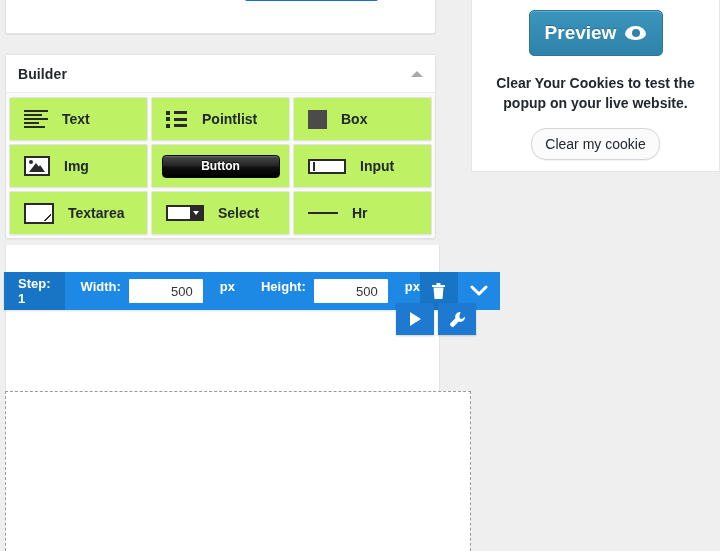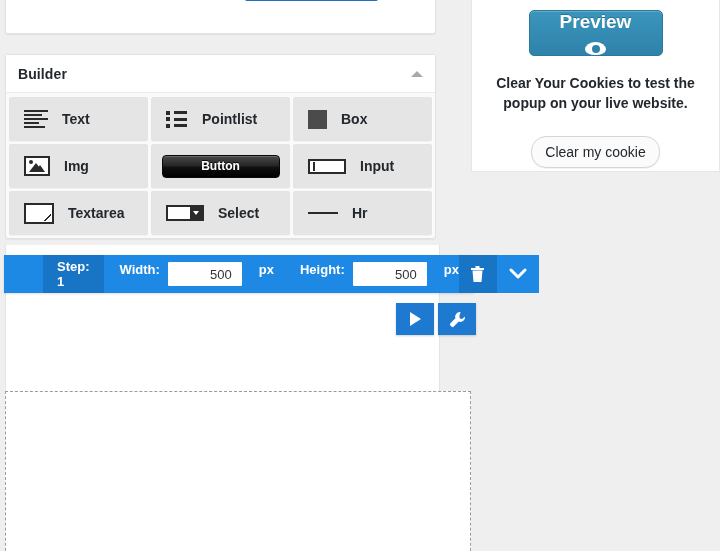--- a/index.html
+++ b/index.html
@@ -61,21 +61,21 @@
   }
 
   .tile-grid {
     display: grid;
     grid-template-columns: repeat(3, 1fr);
     gap: 3px;
     padding: 4px 3px 4px 3px;
   }
   .tile {
     height: 44px;
-    background: #e5e5e5;
+    background: #bef264;
     border: 1px solid #e4e4e4;
     border-radius: 2px;
     display: flex; align-items: center;
     padding-left: 14px;
     cursor: move;
     box-shadow: 0 1px 0 rgba(0,0,0,.03);
   }
   .tile-label {
     font-size: 14px; font-weight: bold; color: #23282d;
     margin-left: 14px;
@@ -173,26 +173,25 @@
   .canvas-panel {
     position: absolute; left: 5px; top: 245px;
     width: 435px; height: 306px;
     background: #fff;
     border: 1px solid #e4e4e4;
     border-top: none;
   }
 
   
   .step-bar {
-    position: absolute; left: 4px; top: 255px;
+    position: absolute; left: 4px; top: 272px;
     width: 470px; height: 38px;
     background: #1e88e5;
     display: flex; align-items: center;
     box-shadow: 0 1px 2px rgba(0,0,0,.12);
-    padding-left: 39px;
   }
   .step-chip {
     height: 38px; padding: 0 14px;
     background: #1874c4;
     display: flex; align-items: center;
     color: #fff; font-size: 13px; font-weight: bold;
   }
   .dim-group { display: flex; align-items: flex-start; margin-left: 16px; }
   .dim-label { color: #fff; font-size: 13px; font-weight: bold; margin-right: 8px; }
   .dim-input {
@@ -250,39 +249,38 @@
     background: linear-gradient(to bottom, #3a95bd 0%, #2f82a9 100%);
     border: 1px solid #2b7898;
     border-radius: 5px;
     color: #fff;
     font-size: 19px; font-weight: bold;
     display: flex; align-items: center; justify-content: center;
     gap: 9px;
     cursor: pointer;
     text-shadow: 0 -1px 0 rgba(0,0,0,.25);
     box-shadow: inset 0 1px 0 rgba(255,255,255,.22);
-    flex-direction: column;
   }
   .eye {
     width: 21px; height: 14px;
     background: #fff;
     border-radius: 50% 50% 50% 50% / 58% 58% 42% 42%;
     display: flex; align-items: center; justify-content: center;
   }
   .eye::after {
     content: ""; width: 8px; height: 8px;
     background: #2f82a9; border-radius: 50%;
   }
   .cookie-note {
     margin: 18px 18px 0;
     font-size: 14px; font-weight: bold; color: #23282d;
     line-height: 1.42;
   }
   .cookie-btn {
-    margin: 22px auto 0;
+    margin: 14px auto 0;
     display: block;
     padding: 7px 13px;
     background: #fbfbfb;
     border: 1px solid #d6d6d6;
     border-radius: 15px;
     font-family: "Liberation Sans", sans-serif;
     font-size: 14px; color: #23282d;
     cursor: pointer;
     box-shadow: 0 1px 0 rgba(0,0,0,.05);
   }

